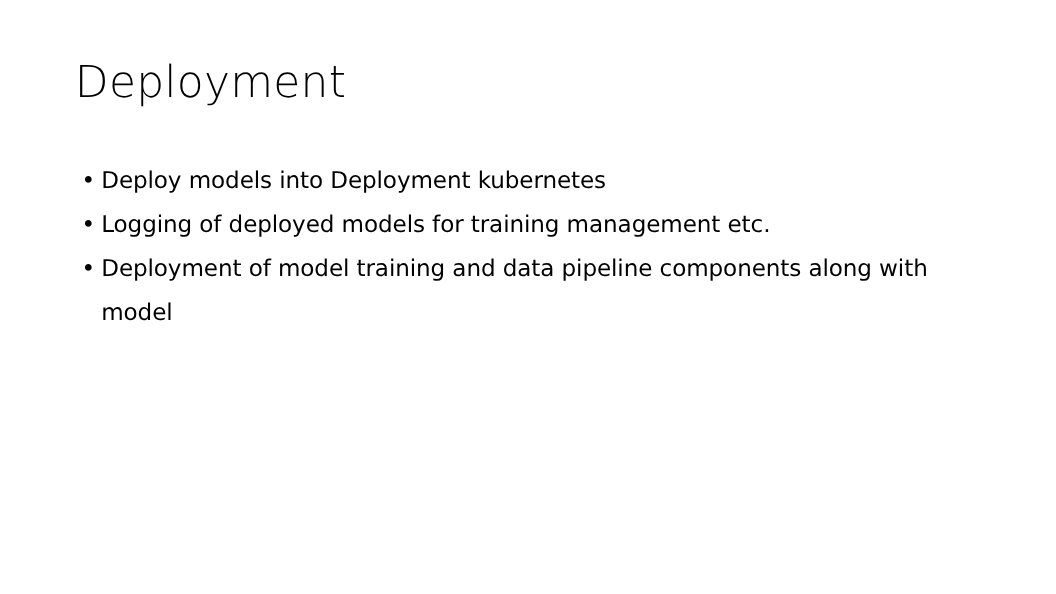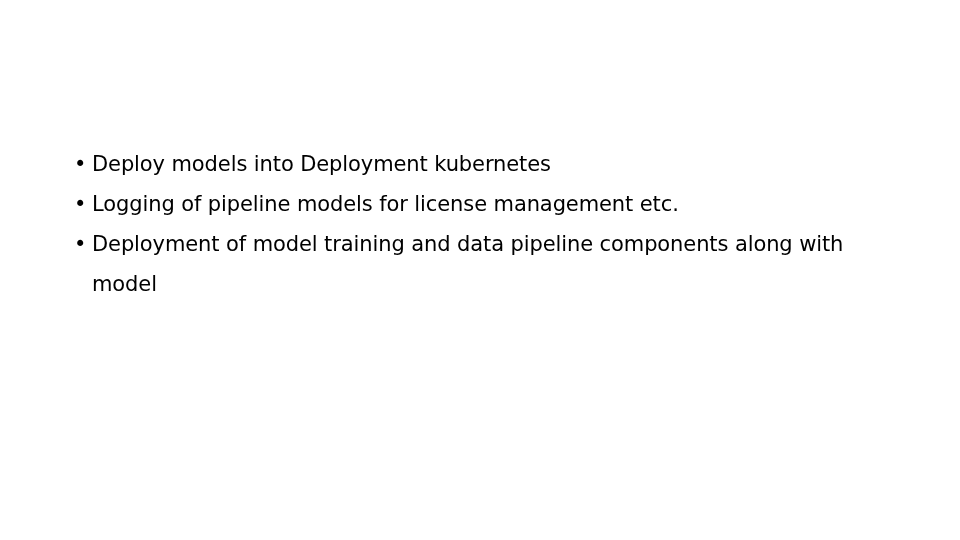--- a/index.html
+++ b/index.html
@@ -63,32 +63,33 @@
   }
   .bullet-text {
     display: block;
   }
 </style>
 </head>
 <body>
 
 <div class="slide">
 
+  <div class="slide-title">Deployment</div>
 
   <div class="content-body">
     <ul class="bullet-list">
 
       <li class="bullet-item">
         <span class="bullet-marker">•</span>
         <span class="bullet-text">Deploy models into Deployment kubernetes</span>
       </li>
 
       <li class="bullet-item">
         <span class="bullet-marker">•</span>
-        <span class="bullet-text">Logging of pipeline models for license management etc.</span>
+        <span class="bullet-text">Logging of deployed models for training management etc.</span>
       </li>
 
       <li class="bullet-item">
         <span class="bullet-marker">•</span>
         <span class="bullet-text">Deployment of model training and data pipeline components along with model</span>
       </li>
 
     </ul>
   </div>
 

